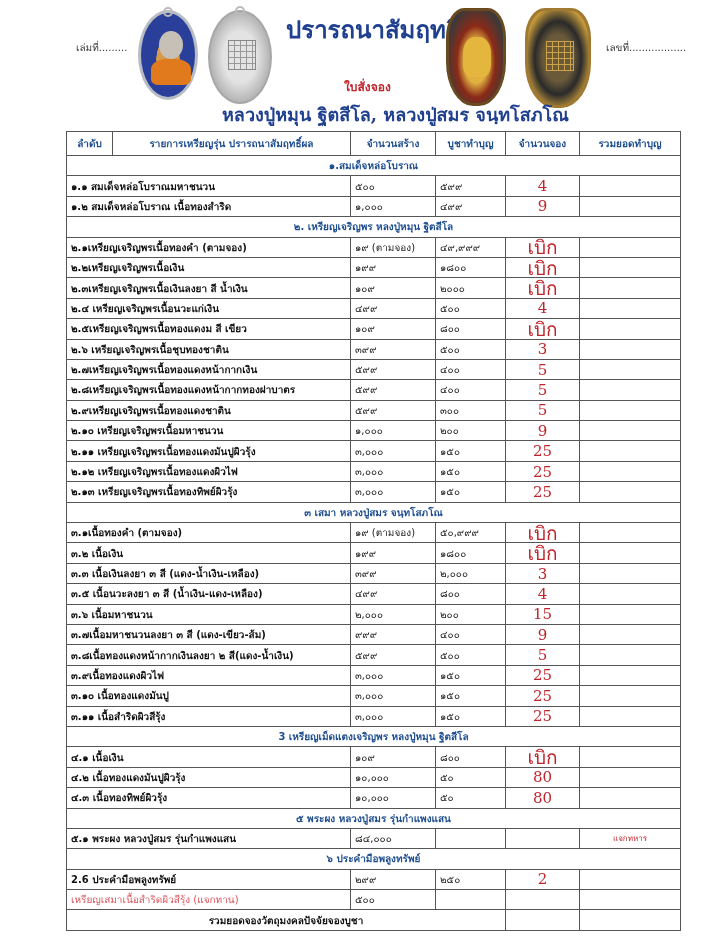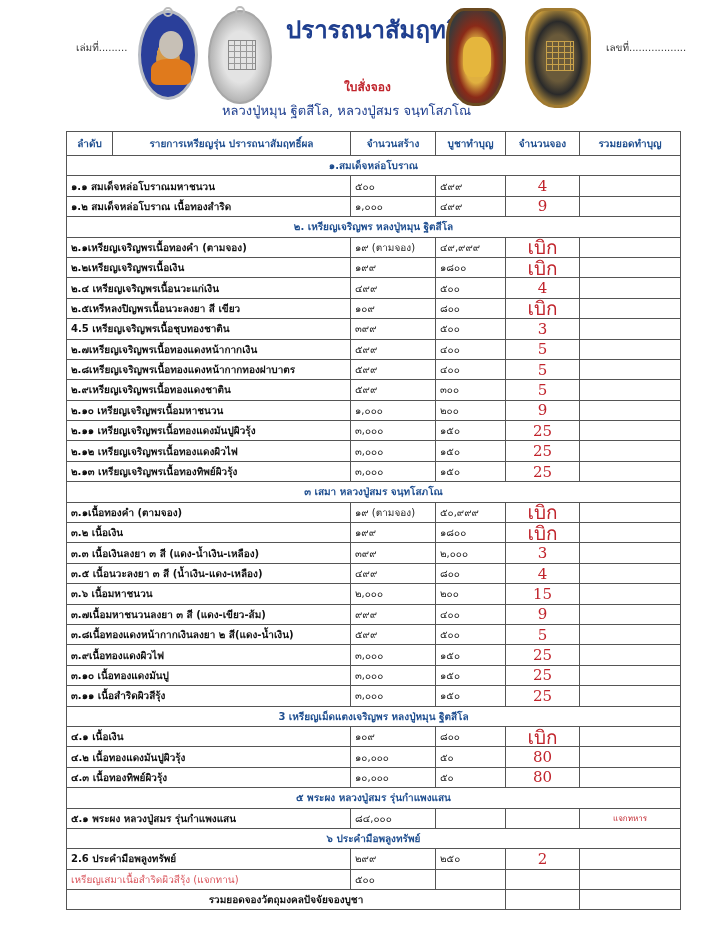--- a/index.html
+++ b/index.html
@@ -4,21 +4,21 @@
 <style>
   * { box-sizing: border-box; margin: 0; padding: 0; }
   html, body { width: 709px; height: 945px; background: #ffffff; overflow: hidden; }
   body { font-family: "DejaVu Sans", "Liberation Sans", sans-serif; color: #111; position: relative; }
 
   .header { position: absolute; left: 0; top: 0; width: 709px; height: 128px; }
   .book-no { position: absolute; left: 76px; top: 40px; font-size: 10px; color: #333; }
   .doc-no { position: absolute; left: 606px; top: 40px; font-size: 10px; color: #333; }
   .title { position: absolute; left: 286px; top: 10px; font-size: 24px; font-weight: bold; color: #1f3f8f; letter-spacing: 0px; font-family: "DejaVu Serif", serif; }
   .subtitle { position: absolute; left: 344px; top: 56px; font-size: 12px; font-weight: bold; color: #c0242c; font-family: "DejaVu Serif", serif; margin-top: 21px; }
-  .monks { position: absolute; left: 222px; top: 100px; font-size: 13px; font-weight: normal; color: #1f3f8f; font-family: "DejaVu Serif", serif; }
+  .monks { position: absolute; left: 222px; top: 100px; font-size: 18px; font-weight: bold; color: #1f3f8f; font-family: "DejaVu Serif", serif; }
 
   .medal { position: absolute; }
   .medal .loop { position: absolute; left: 50%; top: -6px; width: 10px; height: 10px; margin-left: -5px; border: 2px solid #bbb; border-radius: 50%; }
   .m1 { left: 138px; top: 10px; width: 60px; height: 90px; border-radius: 50%; background: radial-gradient(ellipse at 50% 55%, #d59a4a 0 30%, #2a3f9a 31% 100%); border: 3px solid #b8bcc4; }
   .m1 .face { position: absolute; left: 18px; top: 18px; width: 24px; height: 28px; border-radius: 50%; background: #c7c0b6; }
   .m1 .robe { position: absolute; left: 10px; top: 46px; width: 40px; height: 26px; border-radius: 40% 40% 20% 20%; background: #e07a1c; }
   .m2 { left: 208px; top: 10px; width: 64px; height: 94px; border-radius: 50%; background: radial-gradient(ellipse at 50% 50%, #e3e3e3 0 40%, #b5b5b5 70%, #9a9a9a 100%); border: 2px solid #a8a8a8; }
   .m2 .grid { position: absolute; left: 18px; top: 28px; width: 28px; height: 30px; border: 1px solid #888; background: repeating-linear-gradient(0deg, transparent 0 5px, #999 5px 6px), repeating-linear-gradient(90deg, transparent 0 5px, #999 5px 6px); }
   .m3 { left: 446px; top: 8px; width: 60px; height: 98px; border-radius: 30% 30% 45% 45%; background: radial-gradient(ellipse at 50% 55%, #e0b040 0 30%, #8a2a18 50%, #3a3a3a 80%); border: 3px solid #6a4a20; }
   .m3 .buddha { position: absolute; left: 14px; top: 26px; width: 28px; height: 40px; border-radius: 40% 40% 30% 30%; background: #e5b63d; }
@@ -115,35 +115,42 @@
         <td class="total"></td>
       </tr>
       <tr>
         <td colspan="2" class="item">๒.๒เหรียญเจริญพรเนื้อเงิน</td>
         <td class="num">๑๙๙</td>
         <td class="num">๑๘๐๐</td>
         <td class="booked word">เบิก</td>
         <td class="total"></td>
       </tr>
       <tr>
+        <td colspan="2" class="item">๒.๓เหรียญเจริญพรเนื้อเงินลงยา สี น้ำเงิน</td>
+        <td class="num">๑๐๙</td>
+        <td class="num">๒๐๐๐</td>
+        <td class="booked word">เบิก</td>
+        <td class="total"></td>
+      </tr>
+      <tr>
         <td colspan="2" class="item">๒.๔ เหรียญเจริญพรเนื้อนวะแก่เงิน</td>
         <td class="num">๔๙๙</td>
         <td class="num">๕๐๐</td>
         <td class="booked">4</td>
         <td class="total"></td>
       </tr>
       <tr>
-        <td colspan="2" class="item">๒.๕เหรีหลงปิญพรเนื้อนวะลงยา สี เขียว</td>
+        <td colspan="2" class="item">๒.๕เหรียญเจริญพรเนื้อทองแดงม สี เขียว</td>
         <td class="num">๑๐๙</td>
         <td class="num">๘๐๐</td>
         <td class="booked word">เบิก</td>
         <td class="total"></td>
       </tr>
       <tr>
-        <td colspan="2" class="item">4.5 เหรียญเจริญพรเนื้อชุบทองชาติน</td>
+        <td colspan="2" class="item">๒.๖ เหรียญเจริญพรเนื้อชุบทองชาติน</td>
         <td class="num">๓๙๙</td>
         <td class="num">๕๐๐</td>
         <td class="booked">3</td>
         <td class="total"></td>
       </tr>
       <tr>
         <td colspan="2" class="item">๒.๗เหรียญเจริญพรเนื้อทองแดงหน้ากากเงิน</td>
         <td class="num">๕๙๙</td>
         <td class="num">๔๐๐</td>
         <td class="booked">5</td>

